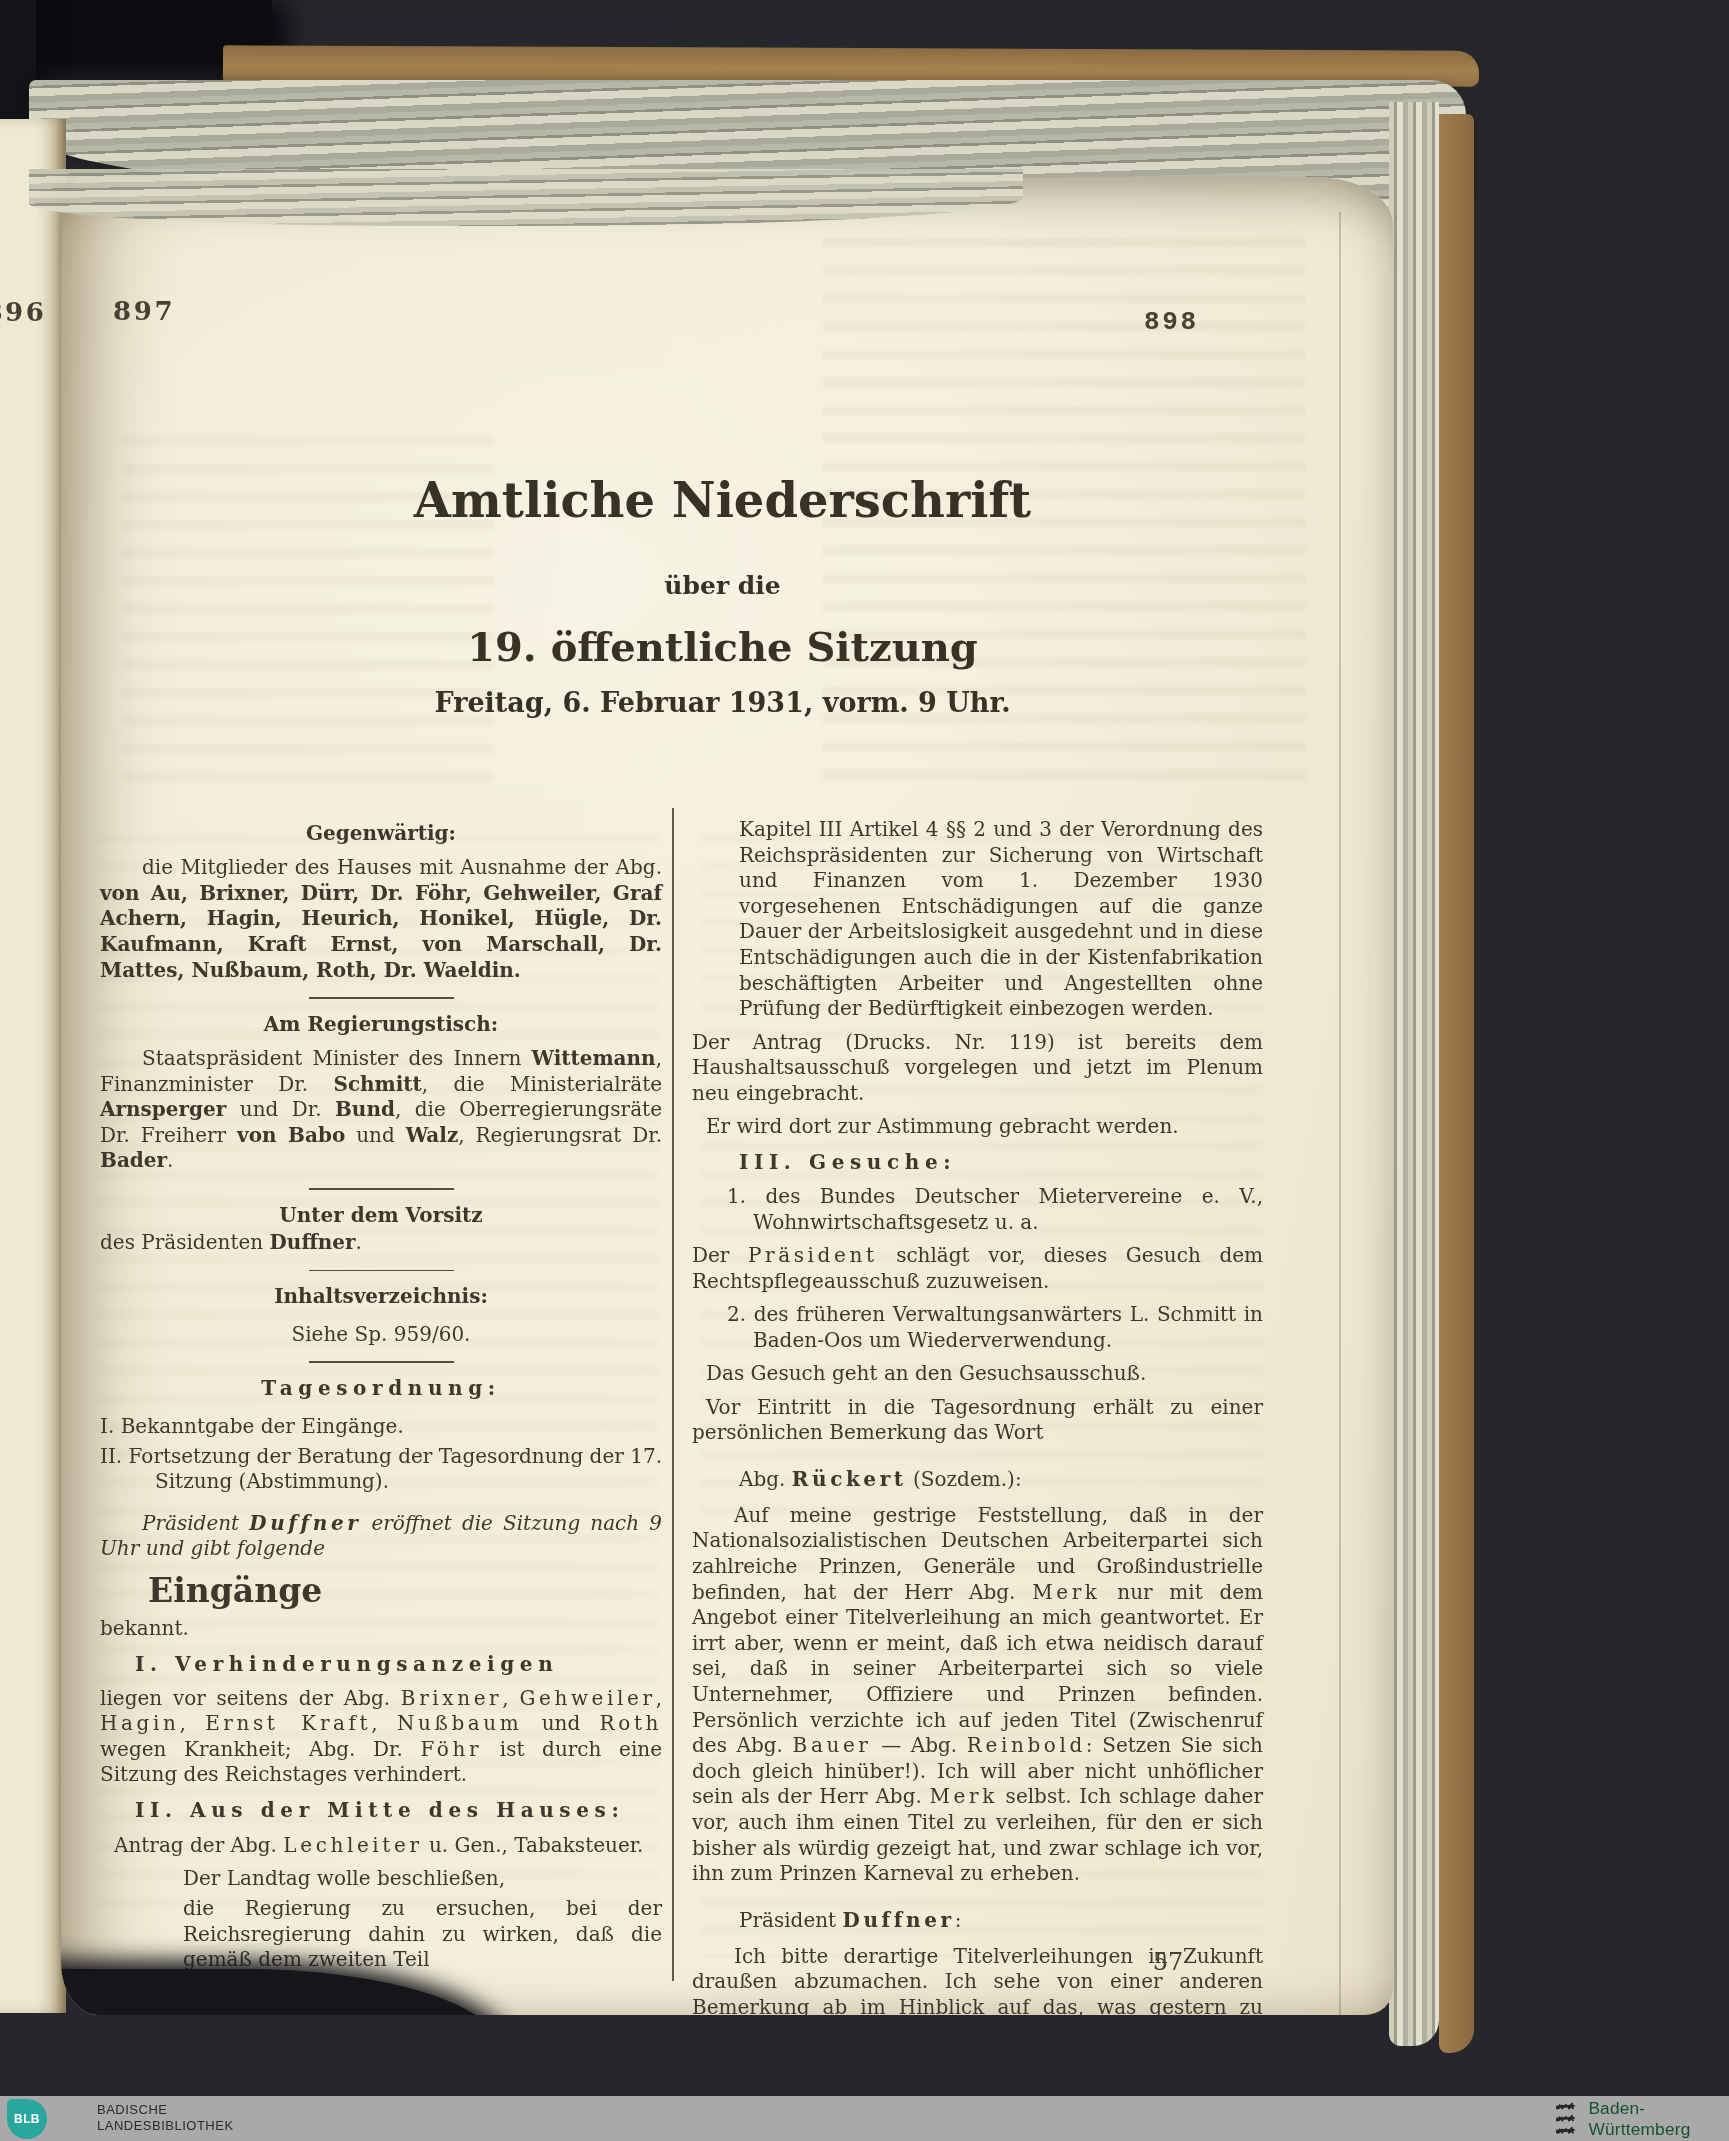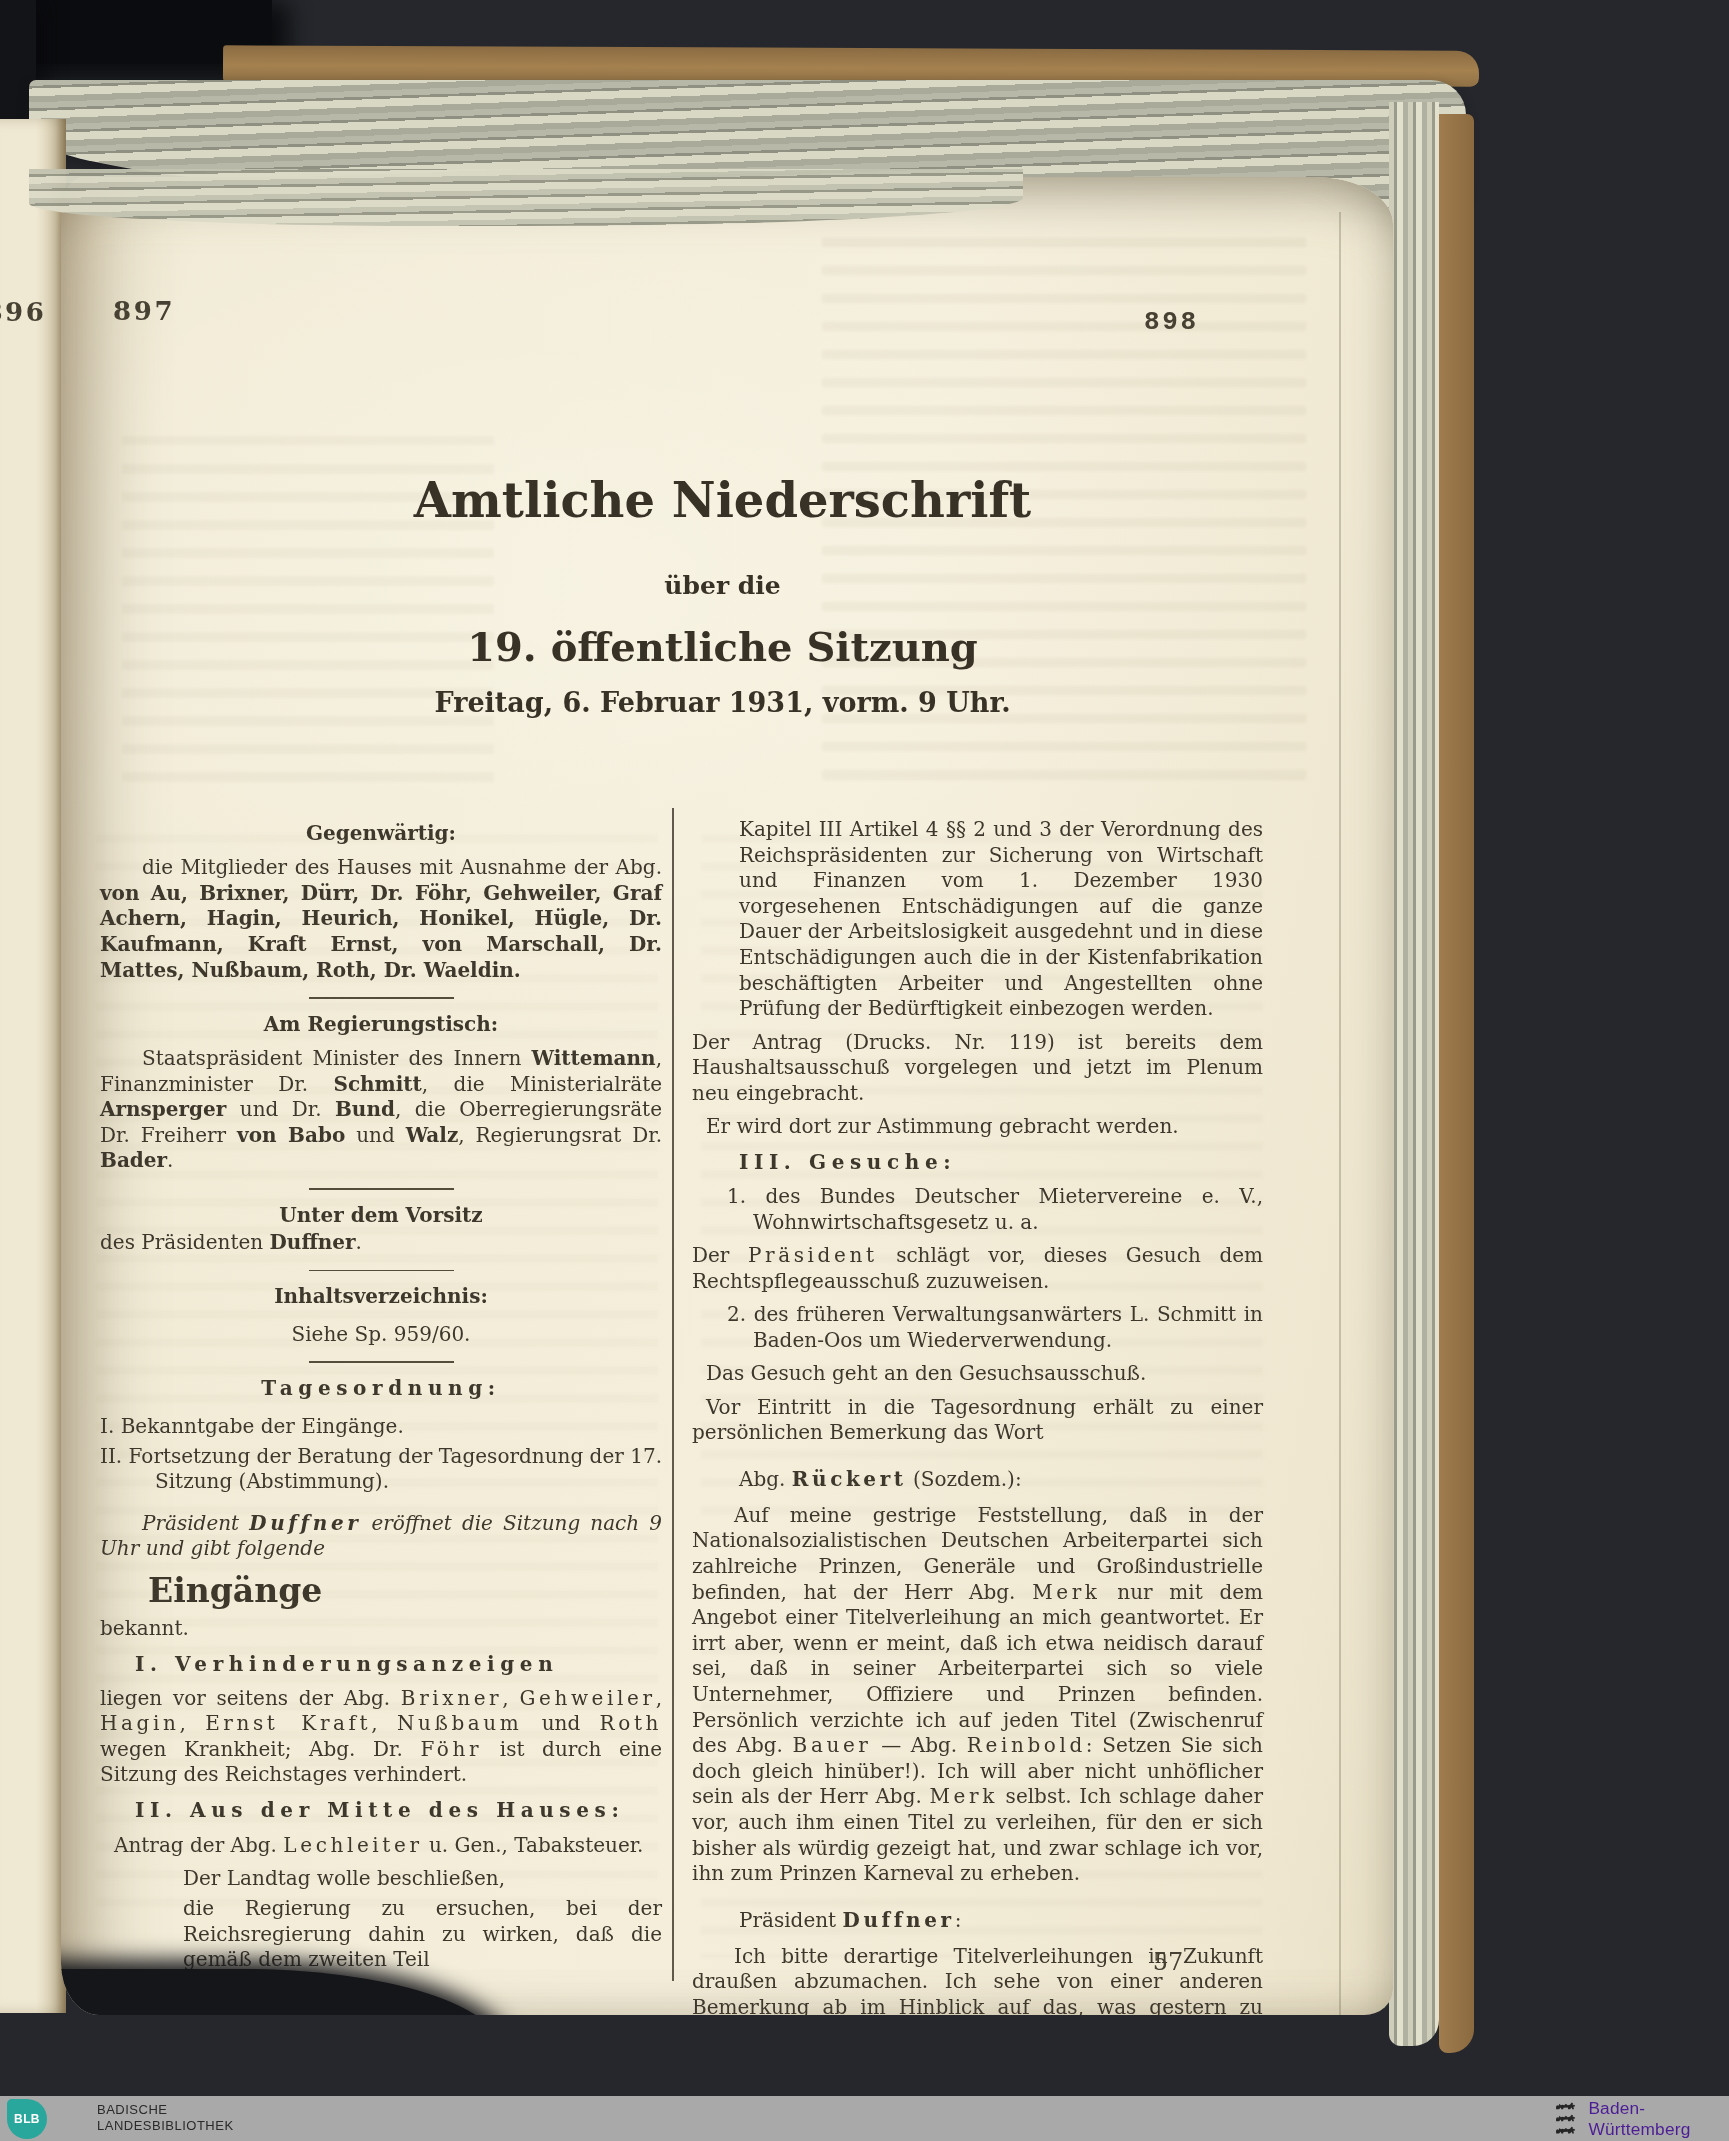--- a/index.html
+++ b/index.html
@@ -90,21 +90,21 @@
   .footerbar{position:absolute;left:0;top:2096px;width:1729px;height:45px;background:#a9a9a9;z-index:6;
     font-family:"Liberation Sans", sans-serif;display:flex;align-items:center;}
   .blb-logo{position:absolute;left:7px;top:2.6px;width:40px;height:40px;background:#2aa79c;
     border-radius:5.2px 55% 55% 55%;display:flex;align-items:center;justify-content:center;}
   .blb-logo span{color:#ffffff;font-weight:bold;font-size:12px;letter-spacing:0.4px;}
   .libname{position:absolute;left:97px;top:6px;line-height:16.4px;font-weight:normal;font-size:13px;
     letter-spacing:0.5px;color:#2a2a2a;}
   .libname span{display:block;}
   .bw{position:absolute;left:1555px;top:3.5px;display:flex;align-items:center;gap:10.4px;height:38px;}
   .bw svg{display:block;}
-  .bw-label{font-size:17.3px;color:#4c1d95;font-weight:500;letter-spacing:0.2px;}
+  .bw-label{font-size:17.3px;color:#14532d;font-weight:500;letter-spacing:0.2px;}
 </style>
 </head>
 <body>
 
 <div class="scan">
 
   <div class="cover-corner"></div>
   <div class="spine-dark"></div>
   <div class="board-top"></div>
   <div class="edges-top"></div>

